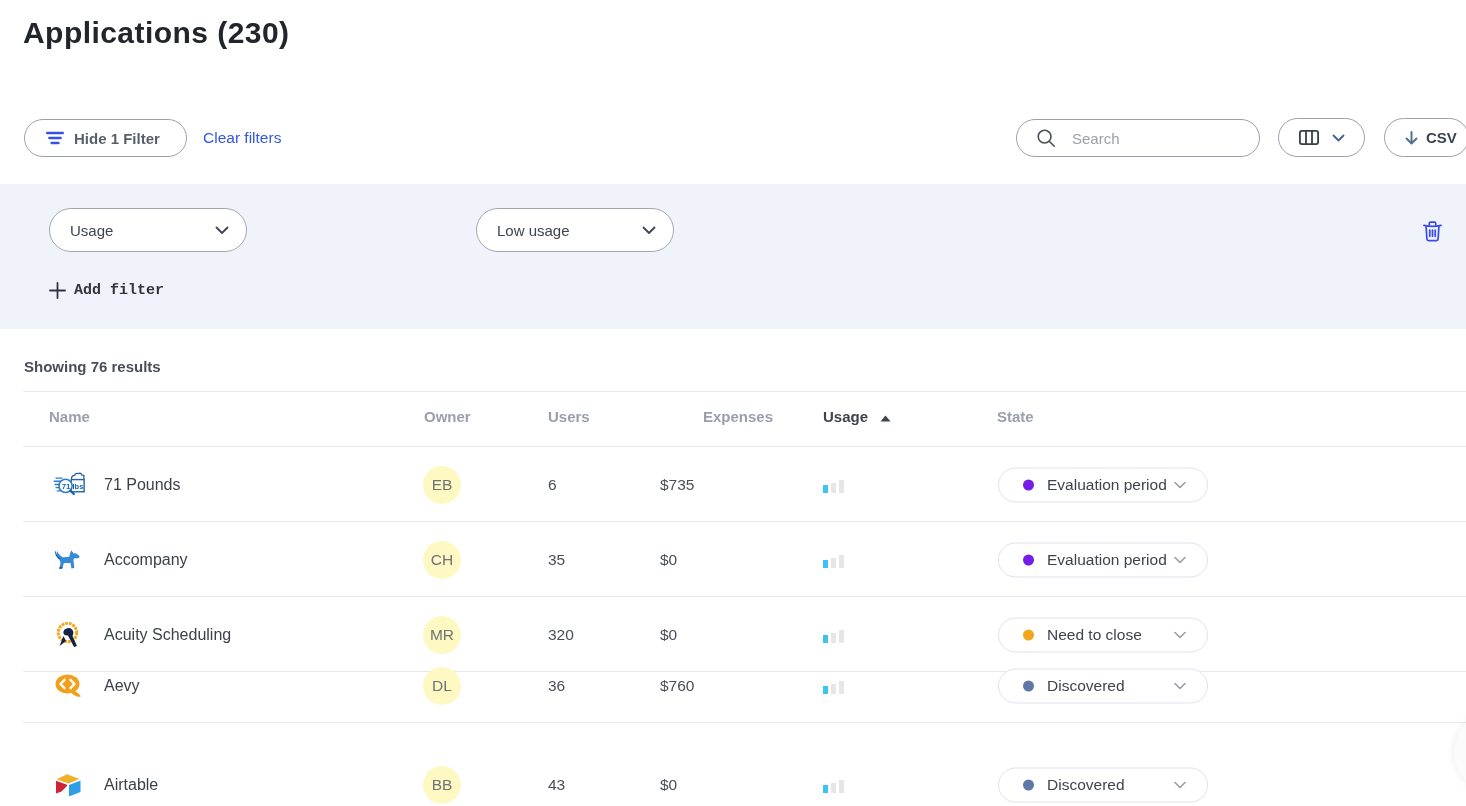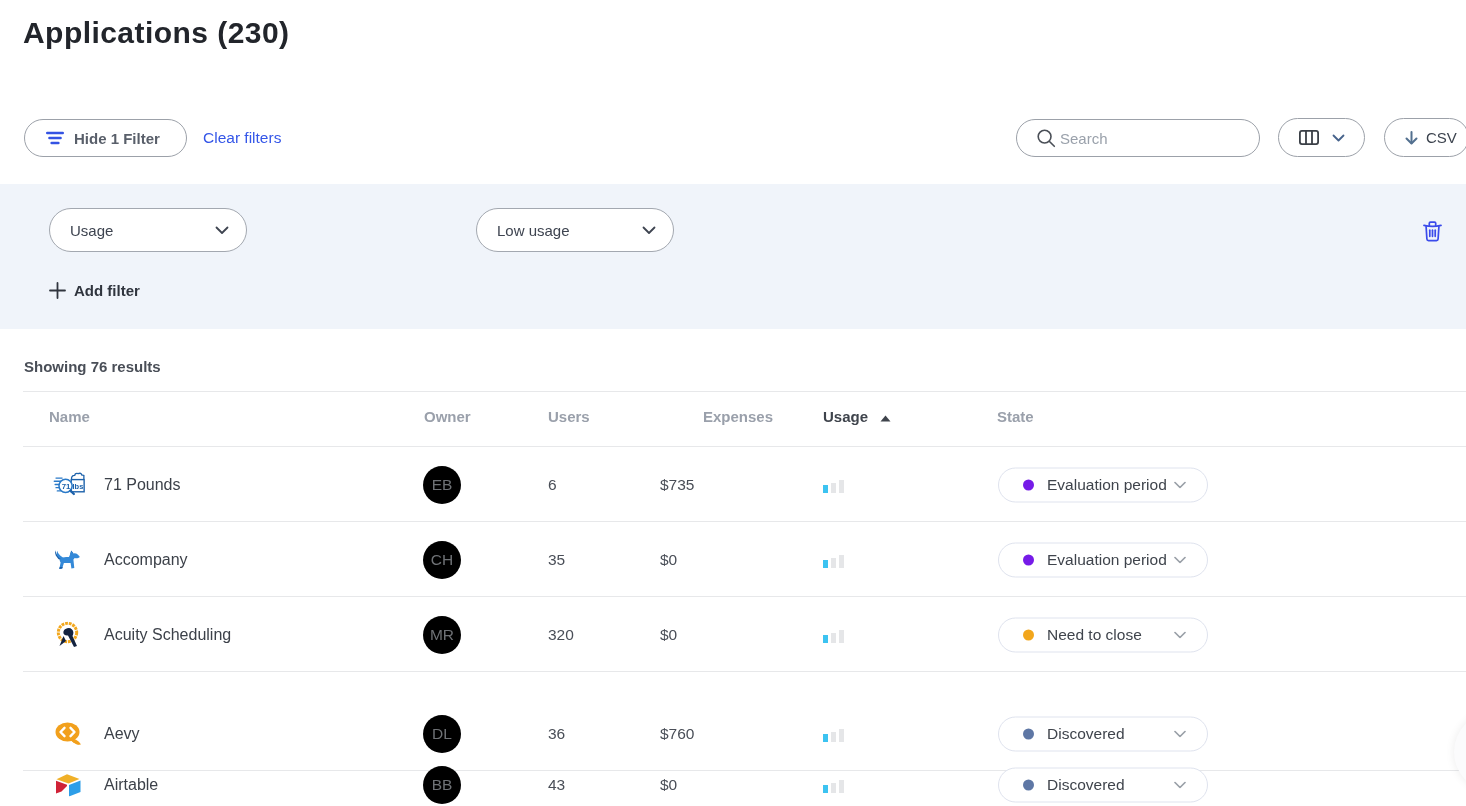--- a/index.html
+++ b/index.html
@@ -6,42 +6,42 @@
 html,body { width:1466px; height:806px; overflow:hidden; background:#fff; }
 body { font-family:"Liberation Sans", sans-serif; color:#3d424b; position:relative; }
 .abs { position:absolute; }
 .pill { border:1px solid #9ca1a9; border-radius:20px; background:#fff; display:flex; align-items:center; }
 h1 { position:absolute; left:23px; top:16px; font-size:30px; font-weight:700; color:#22252b; letter-spacing:0.45px; }
 
 #btnFilter { left:24px; top:119px; width:163px; height:38px; }
 #btnFilter .txt { font-size:15px; font-weight:700; color:#595f6a; margin-left:10px; }
 #clearFilters { left:203px; top:129px; font-size:15.5px; font-weight:400; color:#3456e8; }
 #searchBox { left:1016px; top:119px; width:244px; height:38px; }
-#searchBox .ph { font-size:15px; color:#9aa1ab; margin-left:4px; }
+#searchBox .ph { font-size:15px; color:#9aa1ab; margin-left:16px; }
 #btnCols { left:1278px; top:118px; width:87px; height:39px; justify-content:center; }
 #btnCsv { left:1384px; top:118px; width:85px; height:39px; }
-#btnCsv .txt { font-size:15px; font-weight:400; color:#3c434e; margin-left:8px; }
+#btnCsv .txt { font-size:15px; font-weight:700; color:#3c434e; margin-left:8px; }
 
 #panel { left:0; top:184px; width:1466px; height:145px; background:#f0f4fa; }
 .dd { position:absolute; top:24px; height:44px; background:#fff; border:1px solid #a3a8b0; border-radius:22px; display:flex; align-items:center; font-size:15px; color:#3e4450; }
 .dd span { margin-left:20px; }
 .dd svg { position:absolute; right:17px; top:50%; margin-top:-4px; }
-#addFilter { left:49px; top:98px; display:flex; align-items:flex-end; }
+#addFilter { left:49px; top:98px; display:flex; align-items:flex-end;font-family:Liberation Mono, monospace; }
 #addFilter .txt { font-size:15px; font-weight:700; color:#30353e; margin-left:8px; }
 #trash { right:24px; top:37px; }
 
 #showing { left:24px; top:358px; font-size:15px; font-weight:600; color:#494e57; }
 
 #tbl { left:0; top:391px; width:1466px; }
 .hline { position:absolute; left:23px; right:0; height:1px; background:#e7e8ea; }
 .th { position:absolute; top:17px; font-size:15px; font-weight:700; color:#9aa0ab; }
 .row { position:absolute; left:0; width:1466px; height:75px; }
 .row .icon { position:absolute; left:55px; top:50%; transform:translateY(-50%); }
 .row .name { position:absolute; left:104px; top:50%; transform:translateY(-50%); font-size:16px; font-weight:400; color:#3c4149; }
-.row .avatar { position:absolute; left:423px; top:50%; transform:translateY(-50%); width:38px; height:38px; border-radius:50%; background:#000000; color:#6f7276; font-size:15.5px; display:flex; align-items:center; justify-content:center; }
+.row .avatar { position:absolute; left:423px; top:50%; transform:translateY(-50%); width:38px; height:38px; border-radius:50%; background:#fef9c3; color:#6f7276; font-size:15.5px; display:flex; align-items:center; justify-content:center; }
 .row .users { position:absolute; left:548px; top:50%; transform:translateY(-50%); font-size:15.5px; color:#494e57; }
 .row .exp { position:absolute; left:660px; width:113px; top:50%; transform:translateY(-50%); font-size:15.5px; color:#494e57; }
 .row .bars { position:absolute; left:823px; bottom:29px; display:flex; align-items:flex-end; }
 .row .bars i { display:block; width:5px; margin-right:3px; background:#e5e6e8; }
 .row .bars i.c { background:#3cc3f1; }
 .row .state { position:absolute; left:998px; top:50%; transform:translateY(-50%); width:210px; height:35px; border:1px solid #dfe3ee; border-radius:18px; background:#fff; display:flex; align-items:center; }
 .row .state .dot { width:11px; height:11px; border-radius:50%; margin-left:24px; }
 .row .state .txt { font-size:15.5px; color:#3f444c; margin-left:13px; }
 .row .state svg { position:absolute; right:21px; top:50%; margin-top:-3.5px; }
 #fab { position:absolute; left:1454px; top:712px; width:80px; height:80px; border-radius:50%; background:#fbfbfc; box-shadow:0 0 10px rgba(0,0,0,0.08); }
@@ -220,21 +220,21 @@
   <div class="state">
       <span class="dot" style="background:#f2a61c;"></span>
       <span class="txt">Need to close</span>
     <svg width="12" height="7" viewBox="0 0 12 7">
         <polyline points="1,1 6,6 11,1" fill="none" stroke="#9aa0a8" stroke-width="1.7" stroke-linecap="round" stroke-linejoin="round"></polyline>
       </svg>
     </div>
   <div class="hline" style="bottom:0;"></div>
 </div>
 
-<div class="row" style="top:696px;">
+<div class="row" style="top:648px;">
   <svg class="icon" width="27" height="24" viewBox="0 0 27 24">
     <ellipse cx="12.5" cy="10" rx="12" ry="9.5" fill="#f2a01c"></ellipse>
     <path d="M17 17.5 L25 22.5 Q21 23.5 16 18.5 Z" fill="#f2a01c"></path>
     <path d="M17.5 16 Q25.5 19.5 25.8 22.8 Q19 22 15.5 17.5 Z" fill="#f2a01c"></path>
     <g stroke="#fff" stroke-width="2.4" fill="none" stroke-linecap="round" stroke-linejoin="round">
       <polyline points="9.5,5.8 5.5,10 9.5,14.2"></polyline>
       <polyline points="15.5,5.8 19.5,10 15.5,14.2"></polyline>
     </g>
   </svg>
   <span class="name">Aevy</span>

